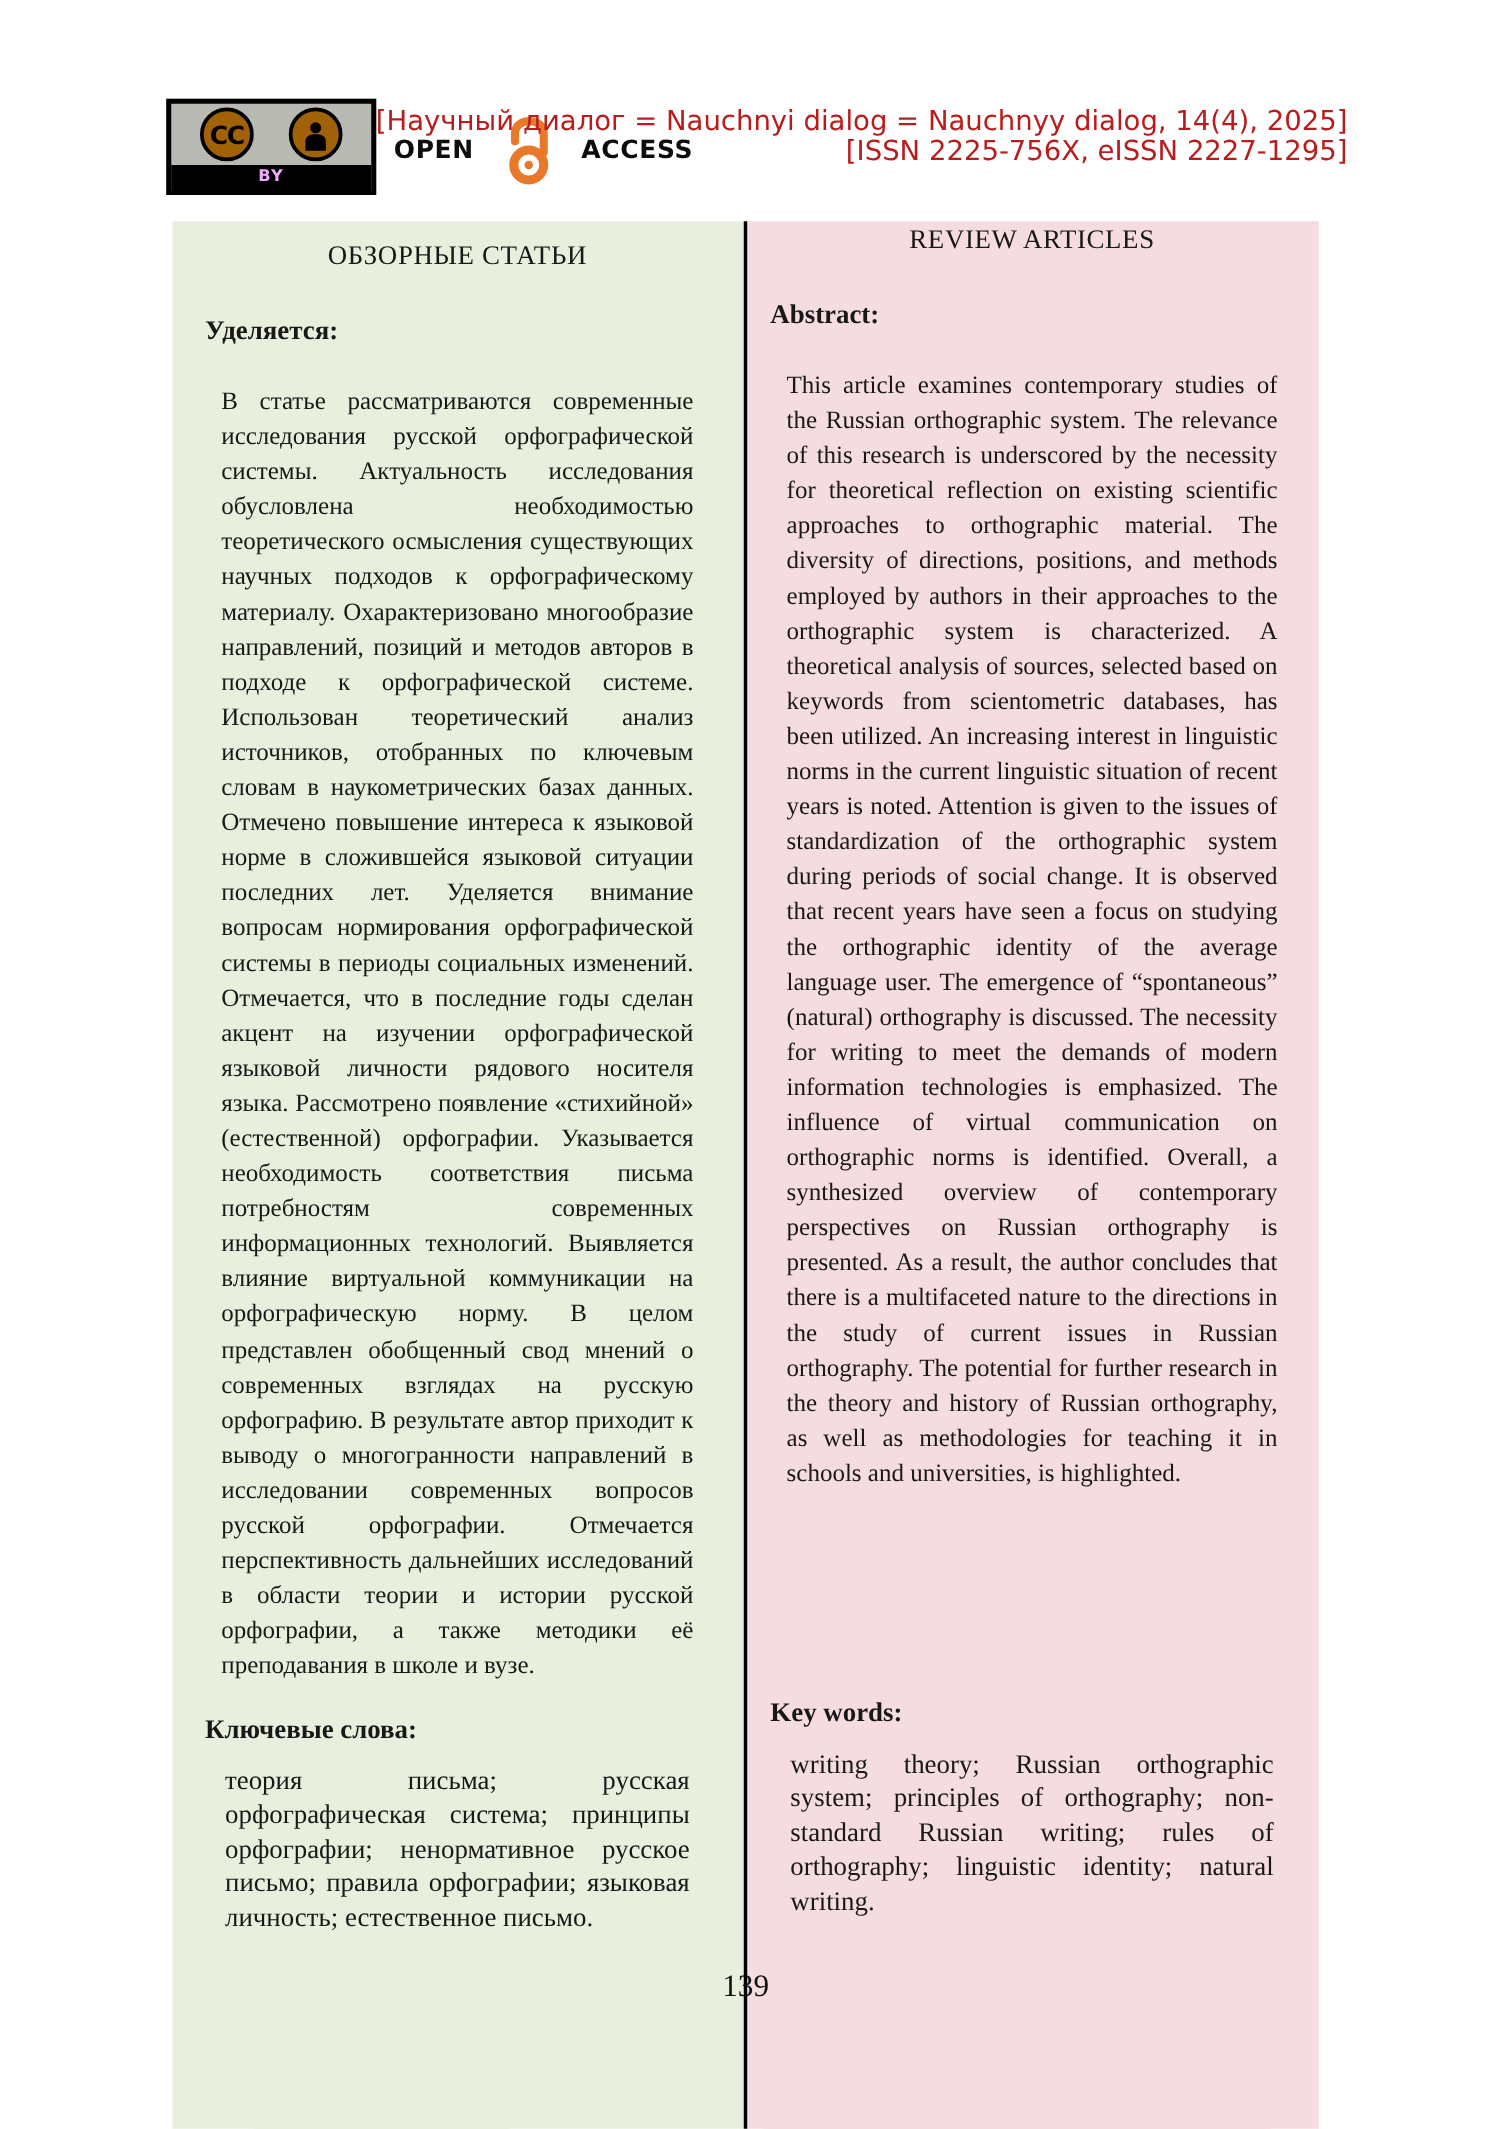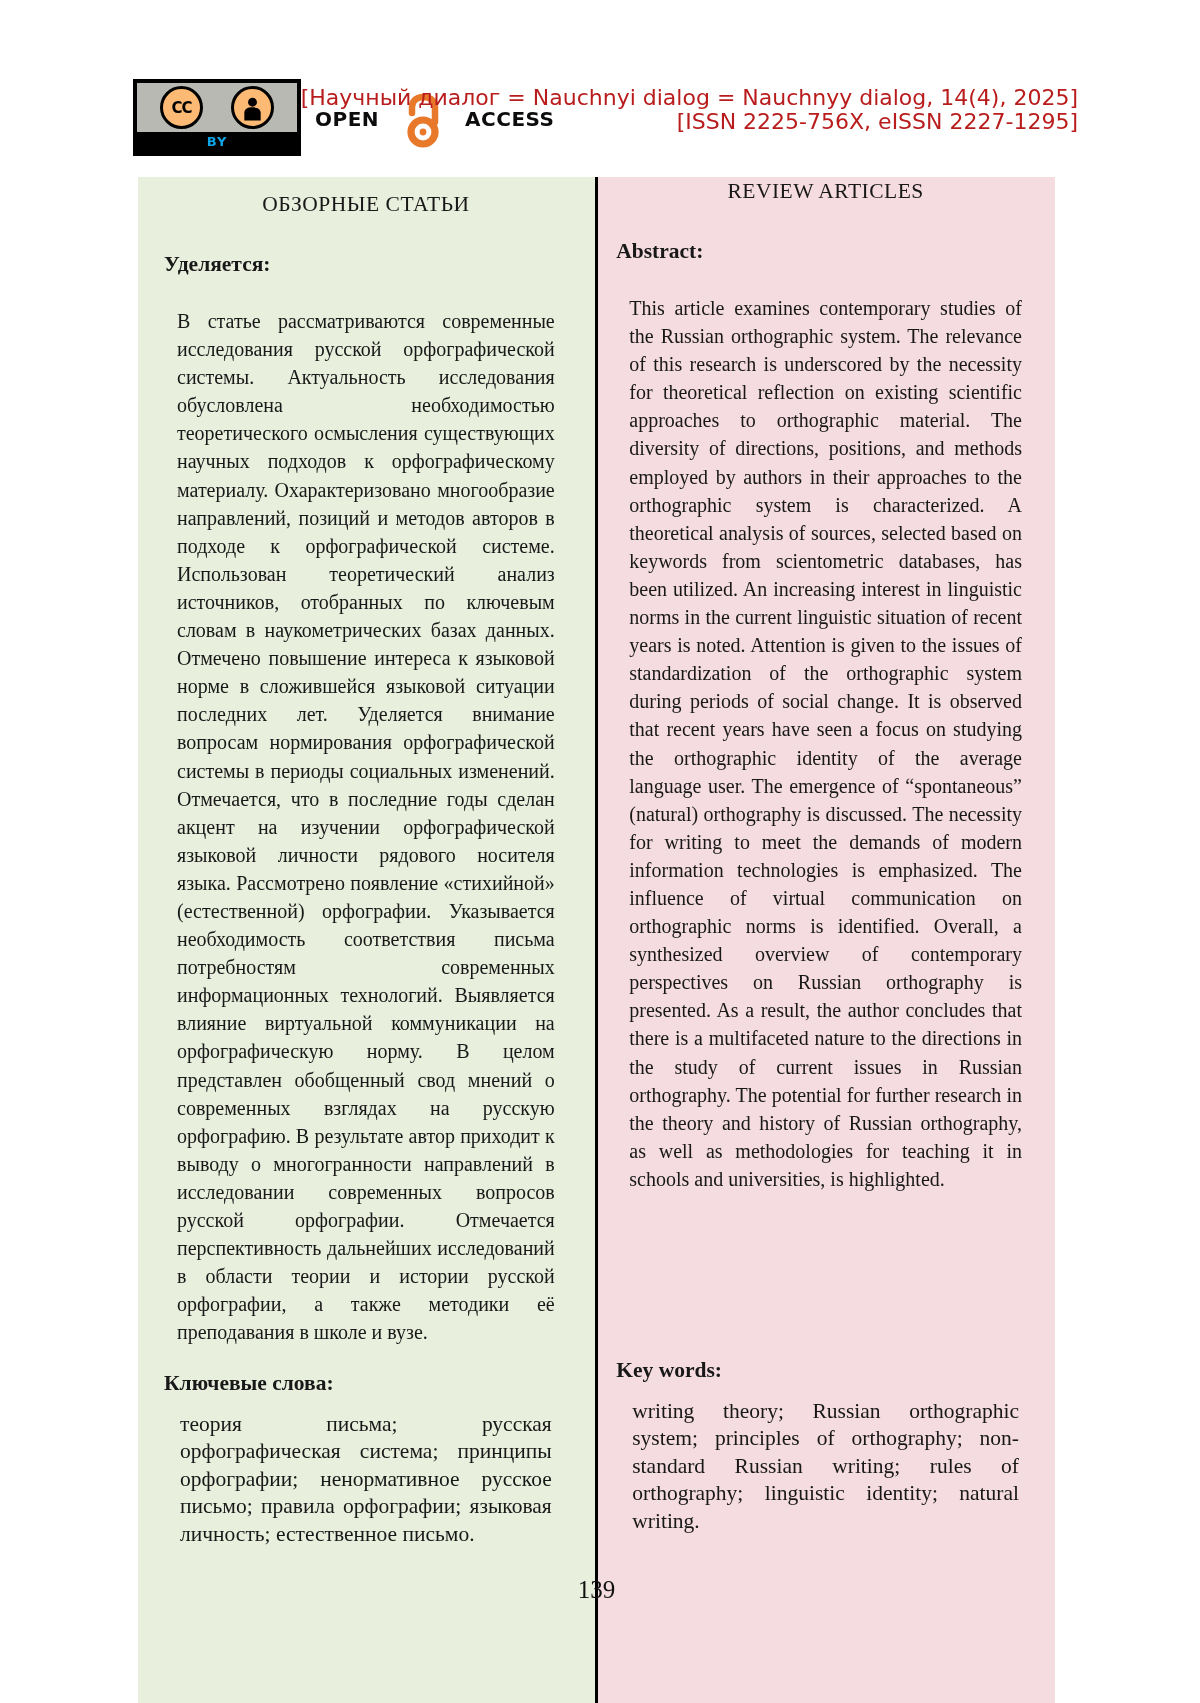--- a/index.html
+++ b/index.html
@@ -18,28 +18,28 @@
     box-sizing: border-box;
     background: #b9b9b4;
     border: 4px solid #000;
     display: flex; flex-direction: column;
   }
   .cc-icons {
     flex: 1; display: flex; align-items: center; justify-content: center; gap: 28px;
   }
   .cc-circle {
     width: 43px; height: 43px; border-radius: 50%;
-    background: #fdba74; border: 3.5px solid #000;
+    background: #a16207; border: 3.5px solid #000;
     box-sizing: border-box;
     display: flex; align-items: center; justify-content: center;
     font-family: "DejaVu Sans", sans-serif;
-    font-weight: bold; font-size: 15px; letter-spacing: -1px; color: #000;
+    font-weight: bold; font-size: 20px; letter-spacing: -1px; color: #000;
   }
   .cc-strip {
-    height: 20px; background: #000; color: #0ea5e9;
+    height: 20px; background: #000; color: #f0abfc;
     font-family: "DejaVu Sans", sans-serif;
     font-weight: bold; font-size: 13px; line-height: 20px;
     text-align: center; letter-spacing: 1px;
   }
 
   .oa-logo {
     position: absolute; left: 315px; top: 86px; height: 66px;
     display: flex; align-items: center; gap: 21px;
     font-family: "DejaVu Sans", sans-serif;
     font-weight: bold; font-size: 20px; letter-spacing: 0.5px; color: #0d0d0d;

